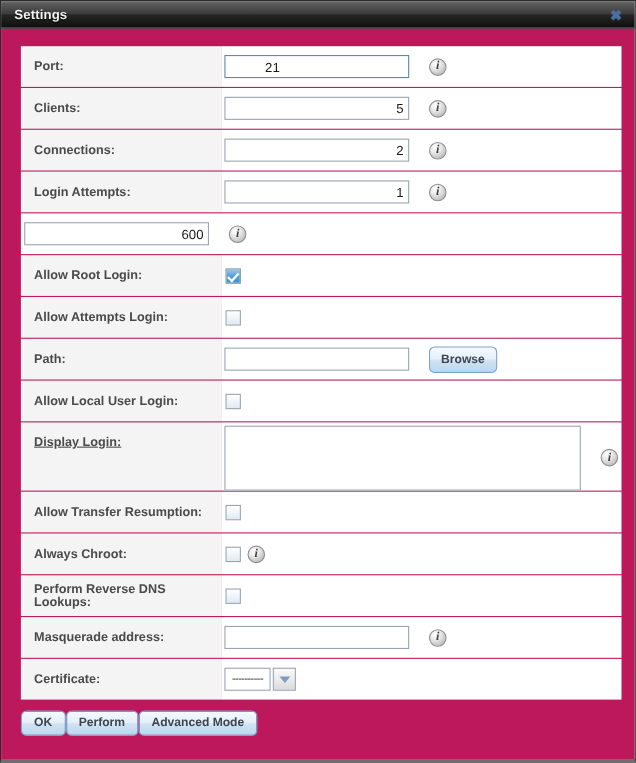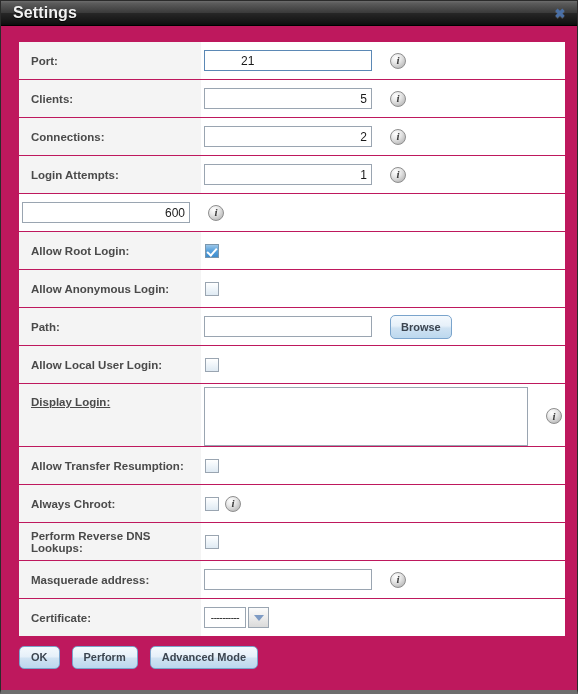--- a/index.html
+++ b/index.html
@@ -35,21 +35,21 @@
     background: linear-gradient(to bottom,
         #6d6d6d 0%, #5b5b5b 10%, #3b3b3b 48%,
         #262626 52%, #151515 88%, #0d0d0d 100%);
     border-bottom: 1px solid #000000;
     position: relative;
     display: flex;
     align-items: center;
   }
   .titlebar-title {
     color: #f2f2f2;
-    font-size: 16px;
+    font-size: 12px;
     font-weight: bold;
     margin-left: 12px;
     letter-spacing: 0.1px;
     text-shadow: 0 1px 1px rgba(0,0,0,0.85);
     user-select: none;
   }
   .titlebar-close {
     position: absolute;
     right: 8px;
     top: 50%;
@@ -267,21 +267,21 @@
     width: 0; height: 0;
     border-left: 5px solid transparent;
     border-right: 5px solid transparent;
     border-top: 6px solid #7e9bc4;
   }
 
   
   .footer {
     padding: 9px 0 0 18px;
     display: flex;
-    gap: 12px;
+    gap: 0;
     align-items: center;
   }
 </style>
 </head>
 <body>
 
 <div class="window">
 
   <div class="titlebar">
     <div class="titlebar-title">Settings</div>
@@ -331,21 +331,21 @@
       </div>
 
       <div class="row">
         <div class="row-label">Allow Root Login:</div>
         <div class="row-field">
           <span class="cbox checked"></span>
         </div>
       </div>
 
       <div class="row">
-        <div class="row-label">Allow Anonymous Login:</div>
+        <div class="row-label">Allow Attempts Login:</div>
         <div class="row-field">
           <span class="cbox"></span>
         </div>
       </div>
 
       <div class="row">
         <div class="row-label">Path:</div>
         <div class="row-field">
           <input class="txt left" type="text" value="" style="">
           <button class="btn browse">Browse</button>

